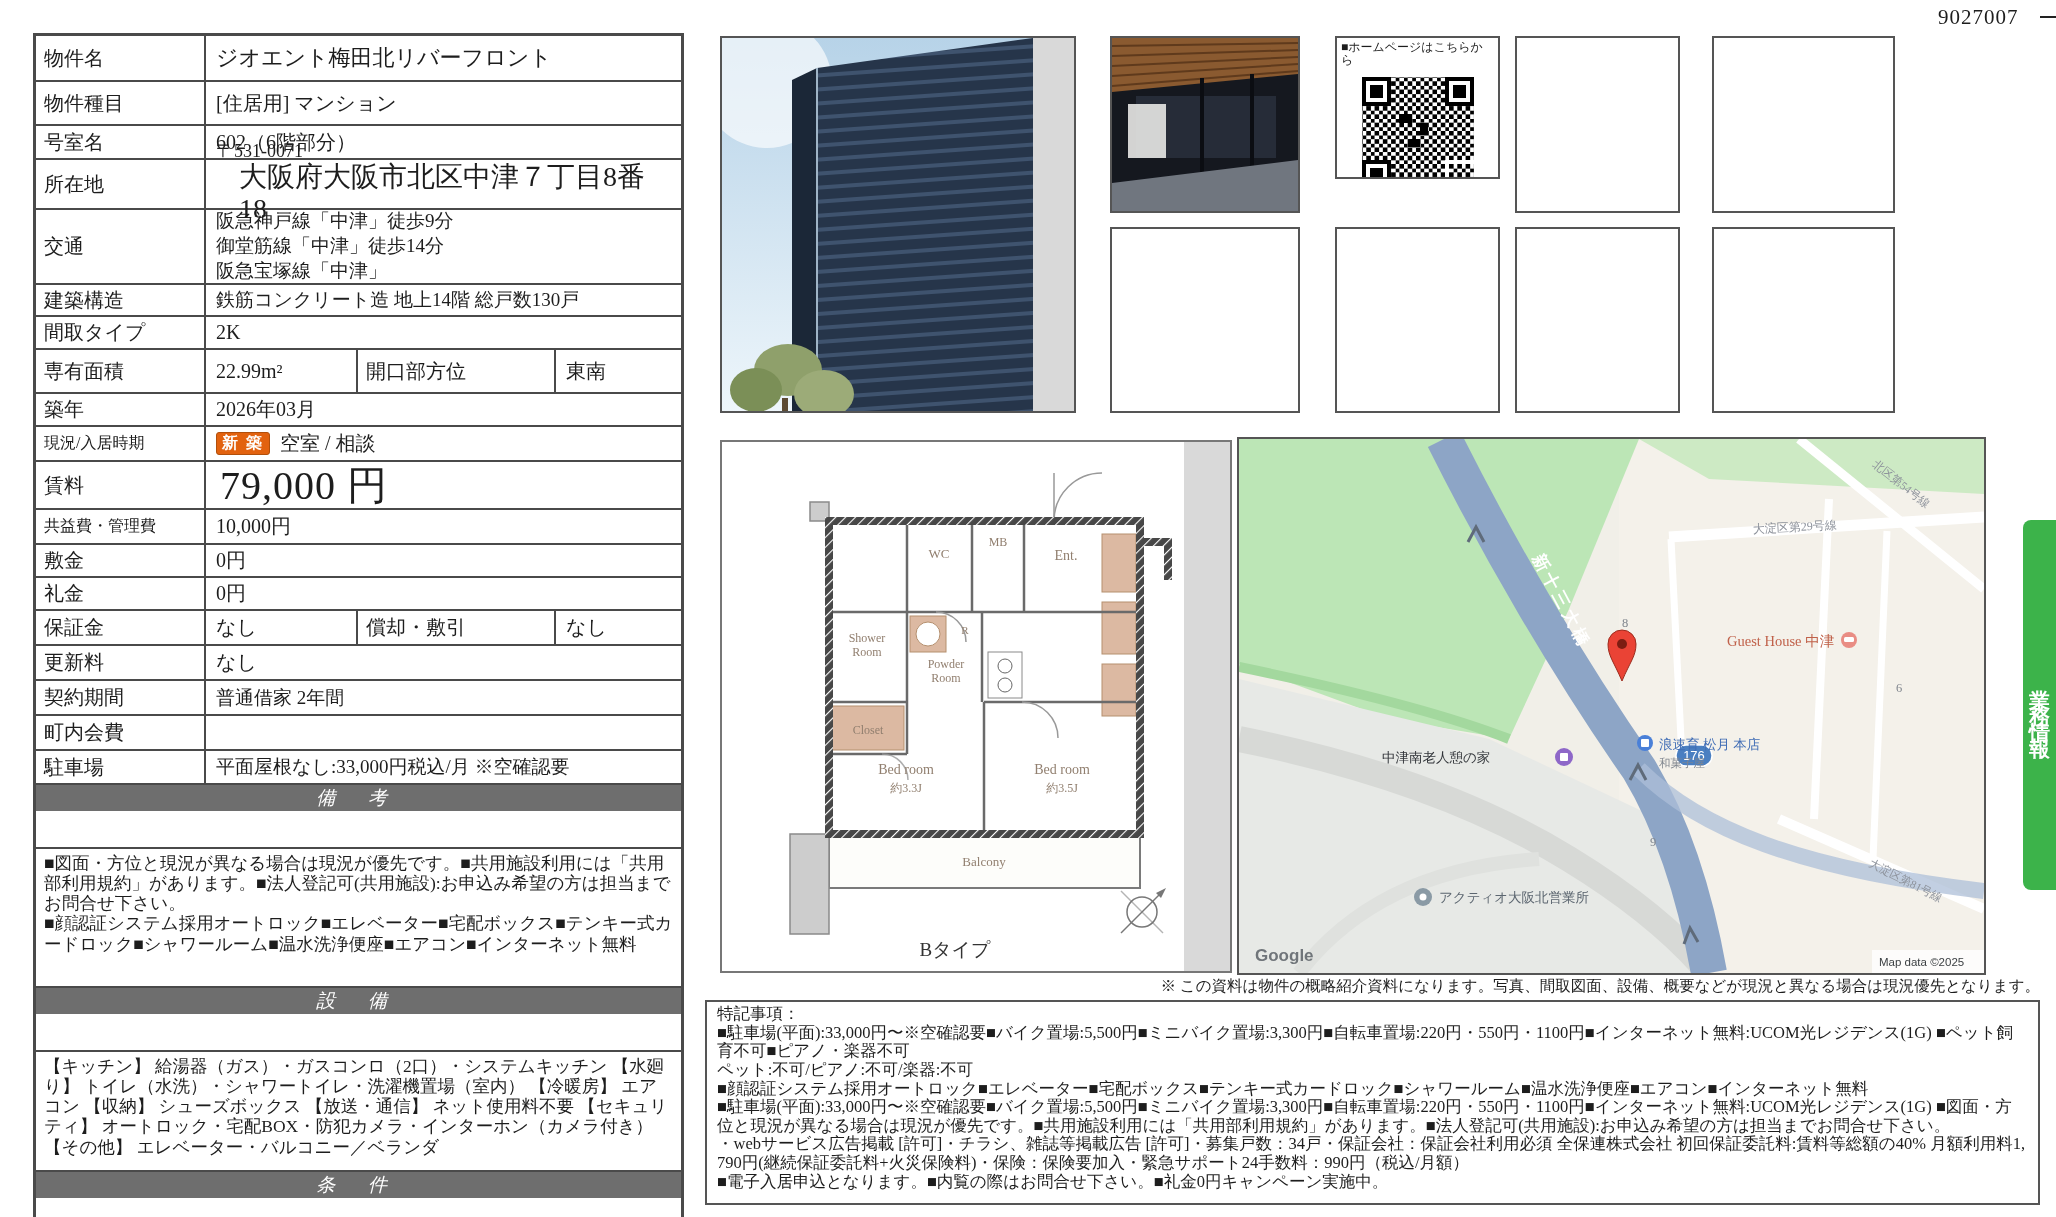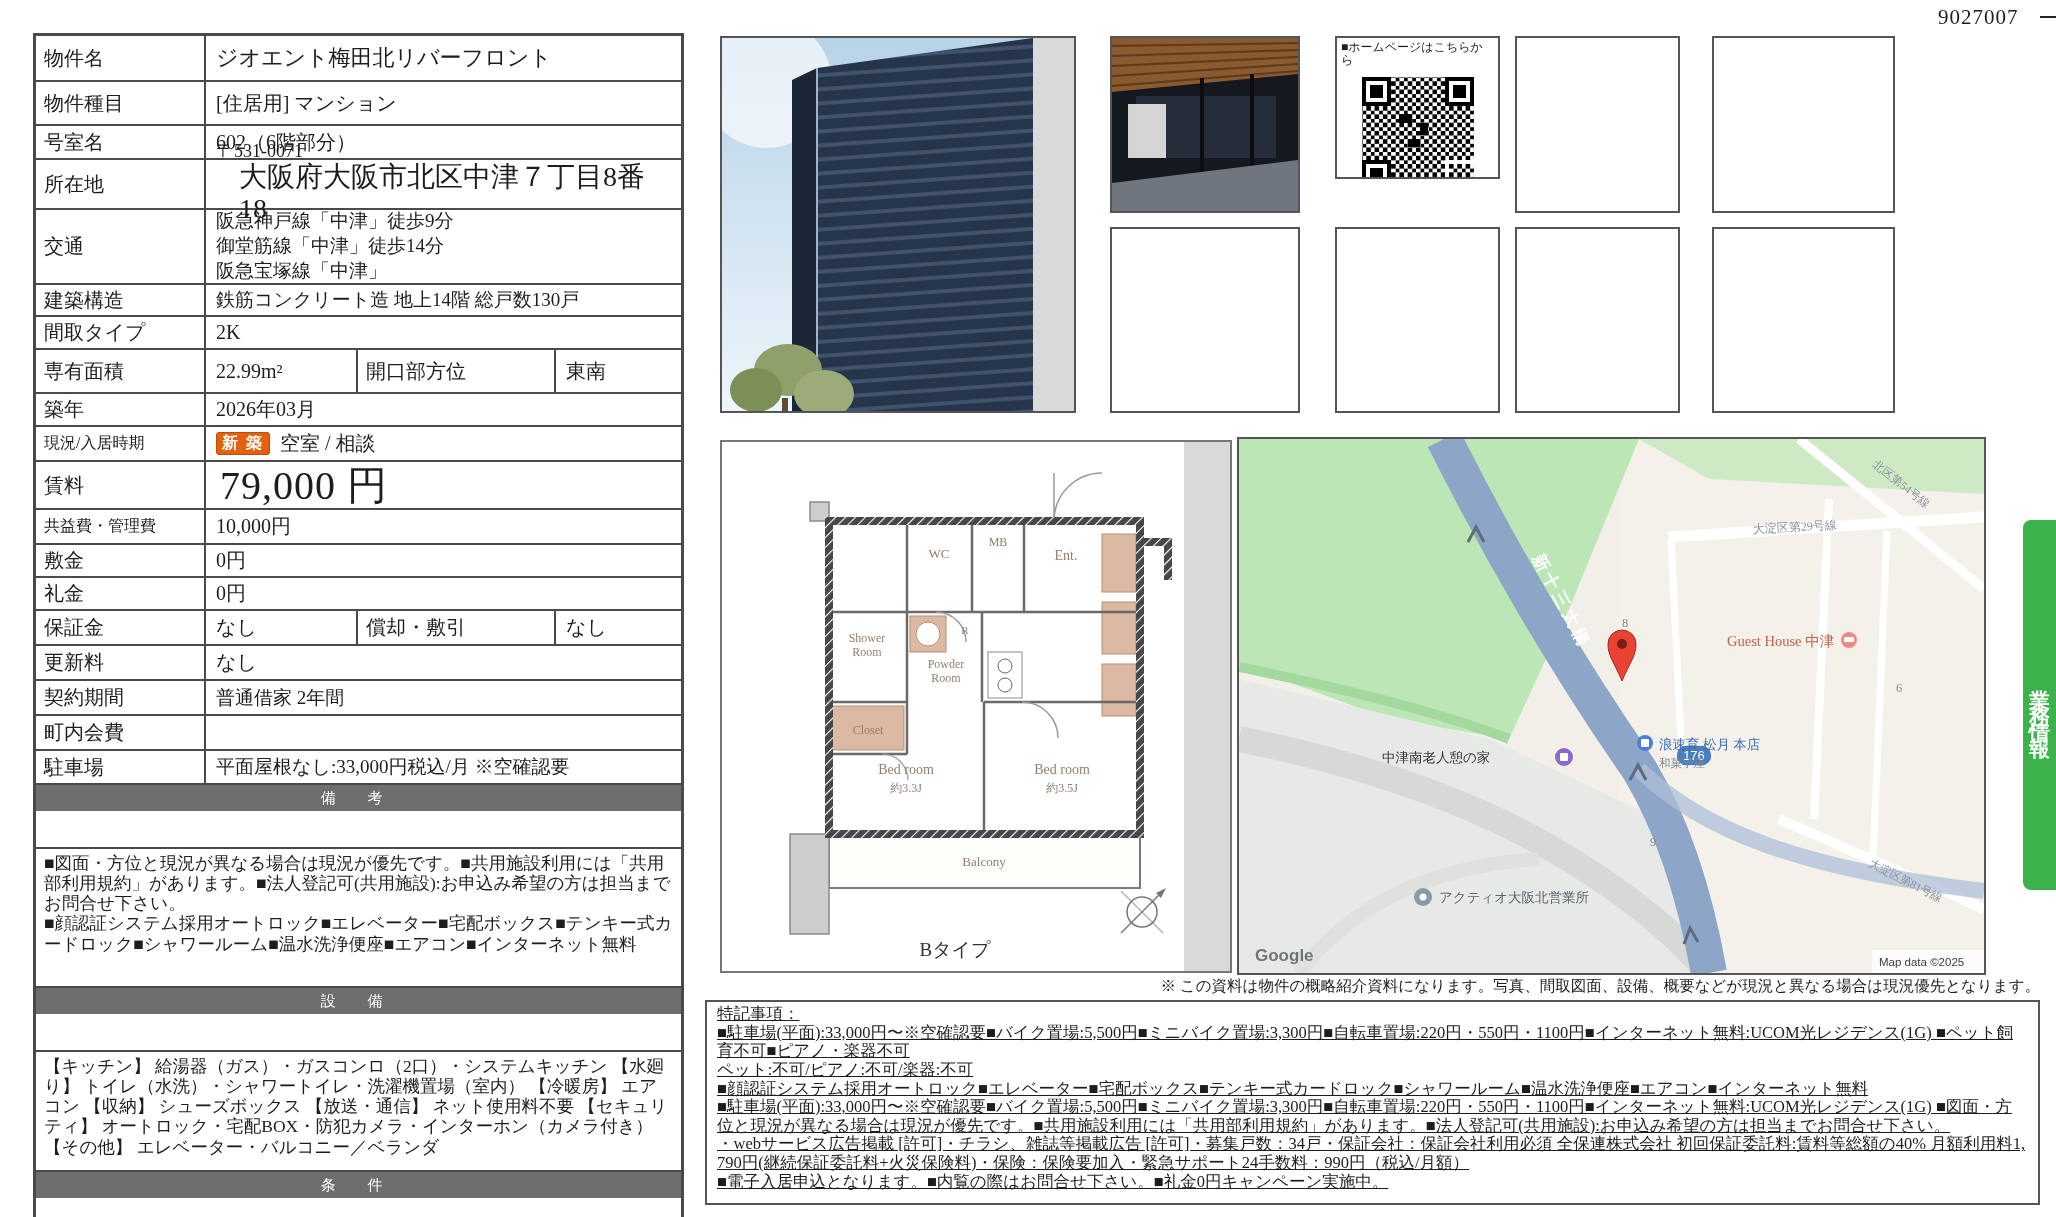--- a/index.html
+++ b/index.html
@@ -18,39 +18,39 @@
   .h44{height:44px}.h34{height:34px}.h50{height:50px}.h75{height:75px}.h32{height:32px}
   .h33{height:33px}.h35{height:35px}.h48{height:48px}
   .fs18{font-size:16px}.fs19{font-size:19px}.fs22{font-size:22px}
   .zip{font-size:18px;line-height:1.05;}
   .addr{font-size:28px;line-height:1.15;margin-left:23px;}
   .acc{font-size:19px;line-height:1.3;}
   .rentv{font-size:40px;letter-spacing:1px;padding-left:14px;}
   .badge{display:inline-block;background:#e2620f;border:1px solid #b14f0b;border-radius:3px;
          color:#fff;font-size:16px;font-weight:bold;padding:1px 5px;margin-right:10px;letter-spacing:2px;line-height:1.15;}
   .sech{height:26px;background:#6e6e6e;color:#fff;display:flex;align-items:center;justify-content:center;
-        font-size:15px;letter-spacing:14px;}
+        font-size:19px;letter-spacing:14px;font-style:italic;}
   .sectxt{padding:4px 8px;font-size:17.5px;line-height:1.15;word-break:break-all;white-space:pre-wrap;margin-top:36px;}
   .rem{height:129px}.eqp{height:110px}.cnd{height:34px}
   
   .pbox{position:absolute;border:2px solid #555;background:#fff;box-sizing:border-box;overflow:hidden;}
   .graybg{background:#d9d9d9;}
   .qrcap{font-size:12px;padding:3px 4px 0 4px;line-height:1.1;}
   
   .fpbox{position:absolute;left:720px;top:440px;width:512px;height:533px;border:2px solid #777;
          background:#fff;box-sizing:border-box;overflow:hidden;}
   .fpgray{position:absolute;right:0;top:0;width:46px;height:100%;background:#d9d9d9;}
   
   .mapbox{position:absolute;left:1237px;top:437px;width:745px;height:534px;border:2px solid #555;
           box-sizing:content-box;overflow:hidden;background:#f1efe8;}
   
   .disc{position:absolute;left:705px;top:976px;width:1335px;text-align:right;font-size:15.5px;color:#1d1d1d;}
   .notes{position:absolute;left:705px;top:1000px;width:1335px;min-height:205px;border:2px solid #555;
          box-sizing:border-box;padding:3px 10px;font-size:16.5px;line-height:1.13;word-break:break-all;}
-  .notes p{margin:0;text-decoration:underline;}
+  .notes p{margin:0;}
   
   .docnum{position:absolute;left:1938px;top:5px;font-size:21px;letter-spacing:1px;}
   .numline{position:absolute;left:2040px;top:16px;width:16px;height:2px;background:#222;}
   .banner{position:absolute;left:2023px;top:520px;width:33px;height:370px;background:#3cb34a;
           border-radius:8px 0 0 8px;color:#fff;display:flex;align-items:center;justify-content:center;
           writing-mode:vertical-rl;text-orientation:upright;font-size:21px;font-weight:bold;letter-spacing:16px;}
   .fpl{fill:#917f6f;font-family:"Liberation Serif",serif;}
   text{font-family:"Liberation Serif","DejaVu Serif",serif;}
   .sans{font-family:"Liberation Sans","DejaVu Sans",sans-serif;}
 </style>

